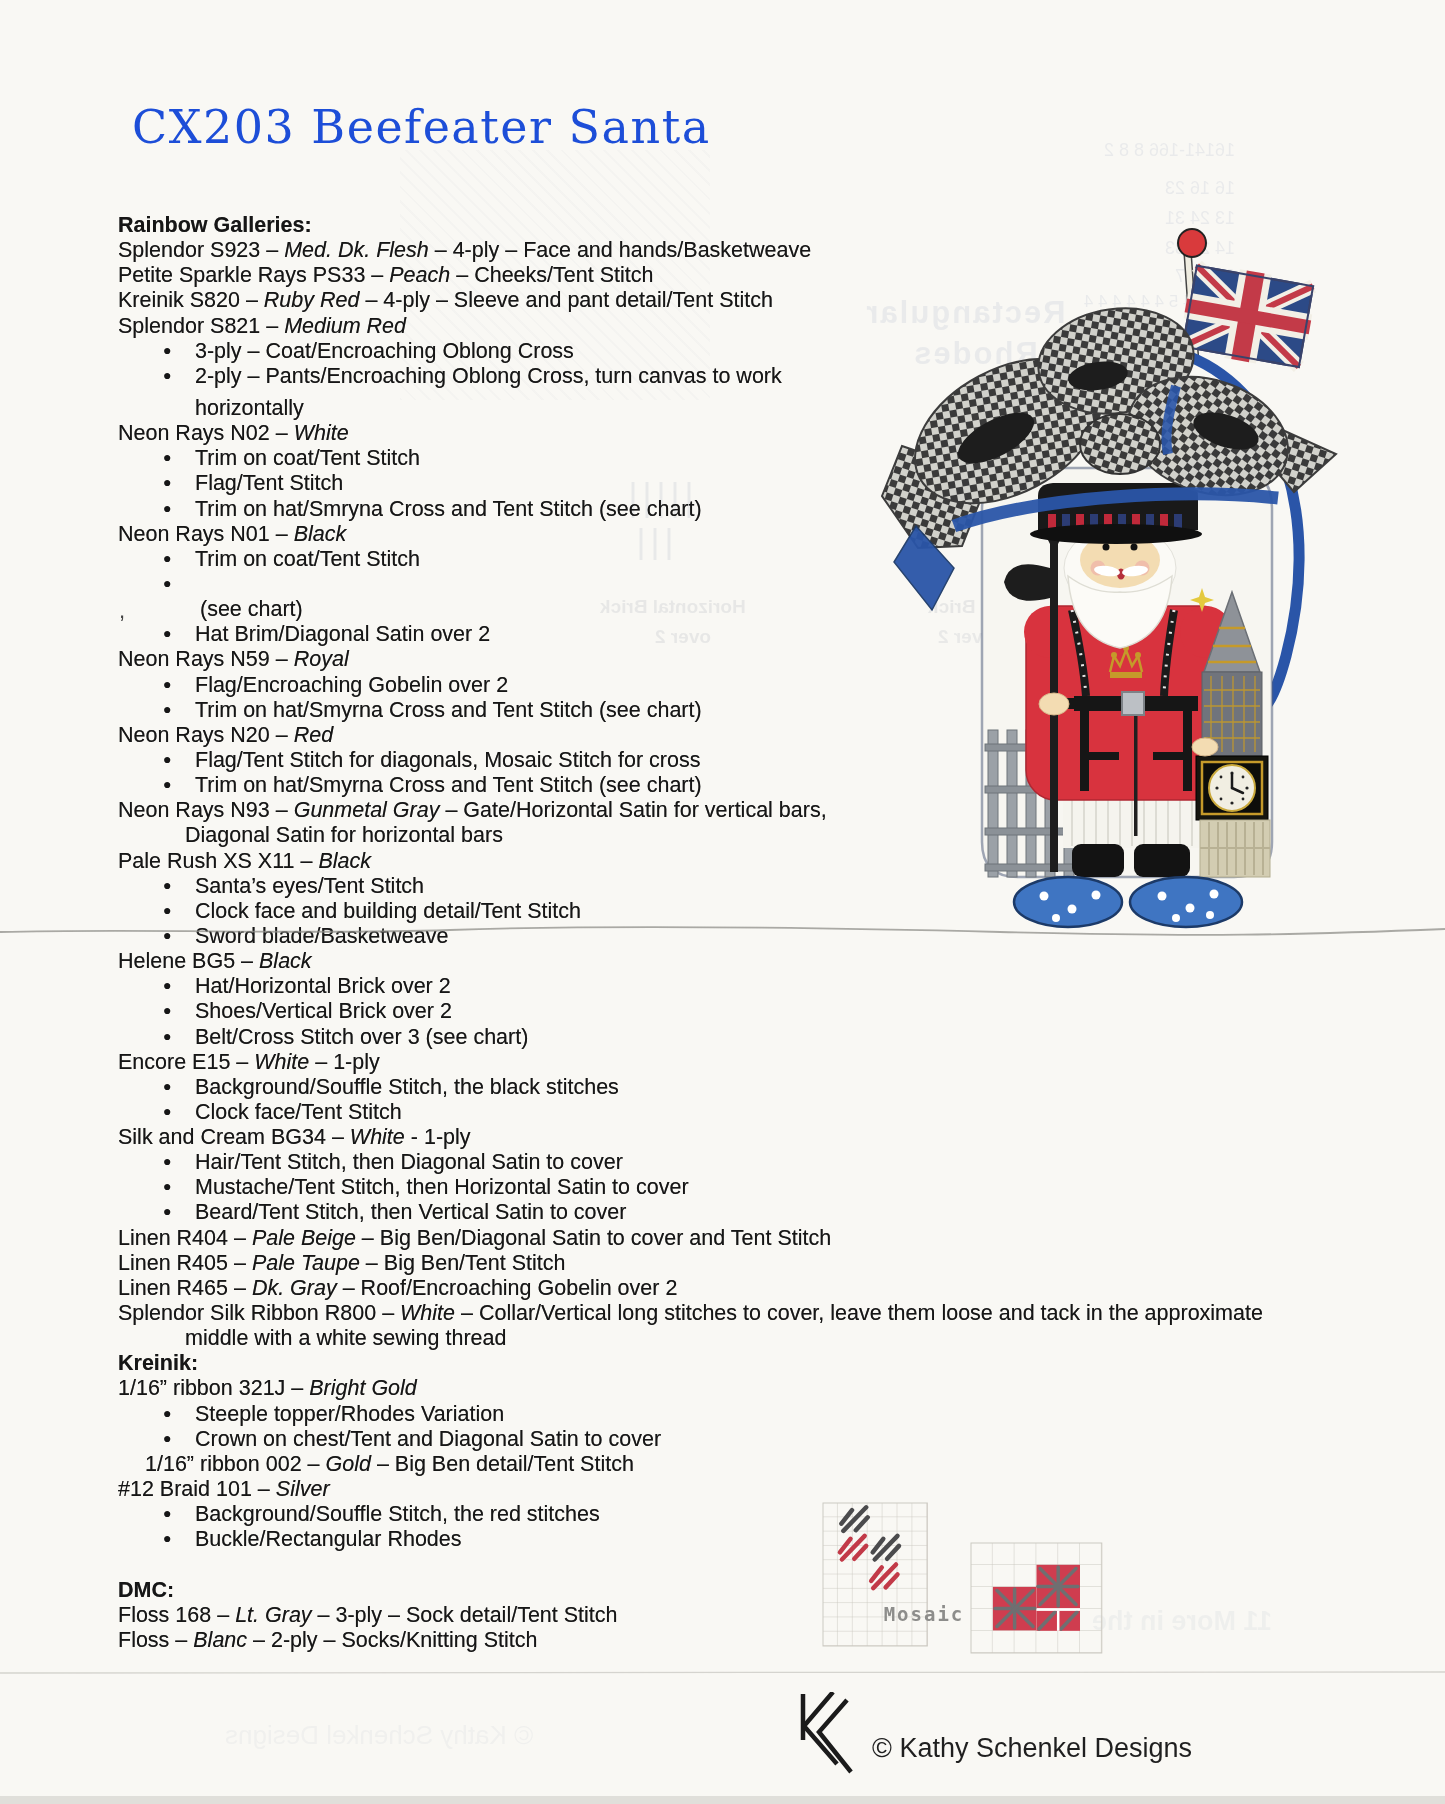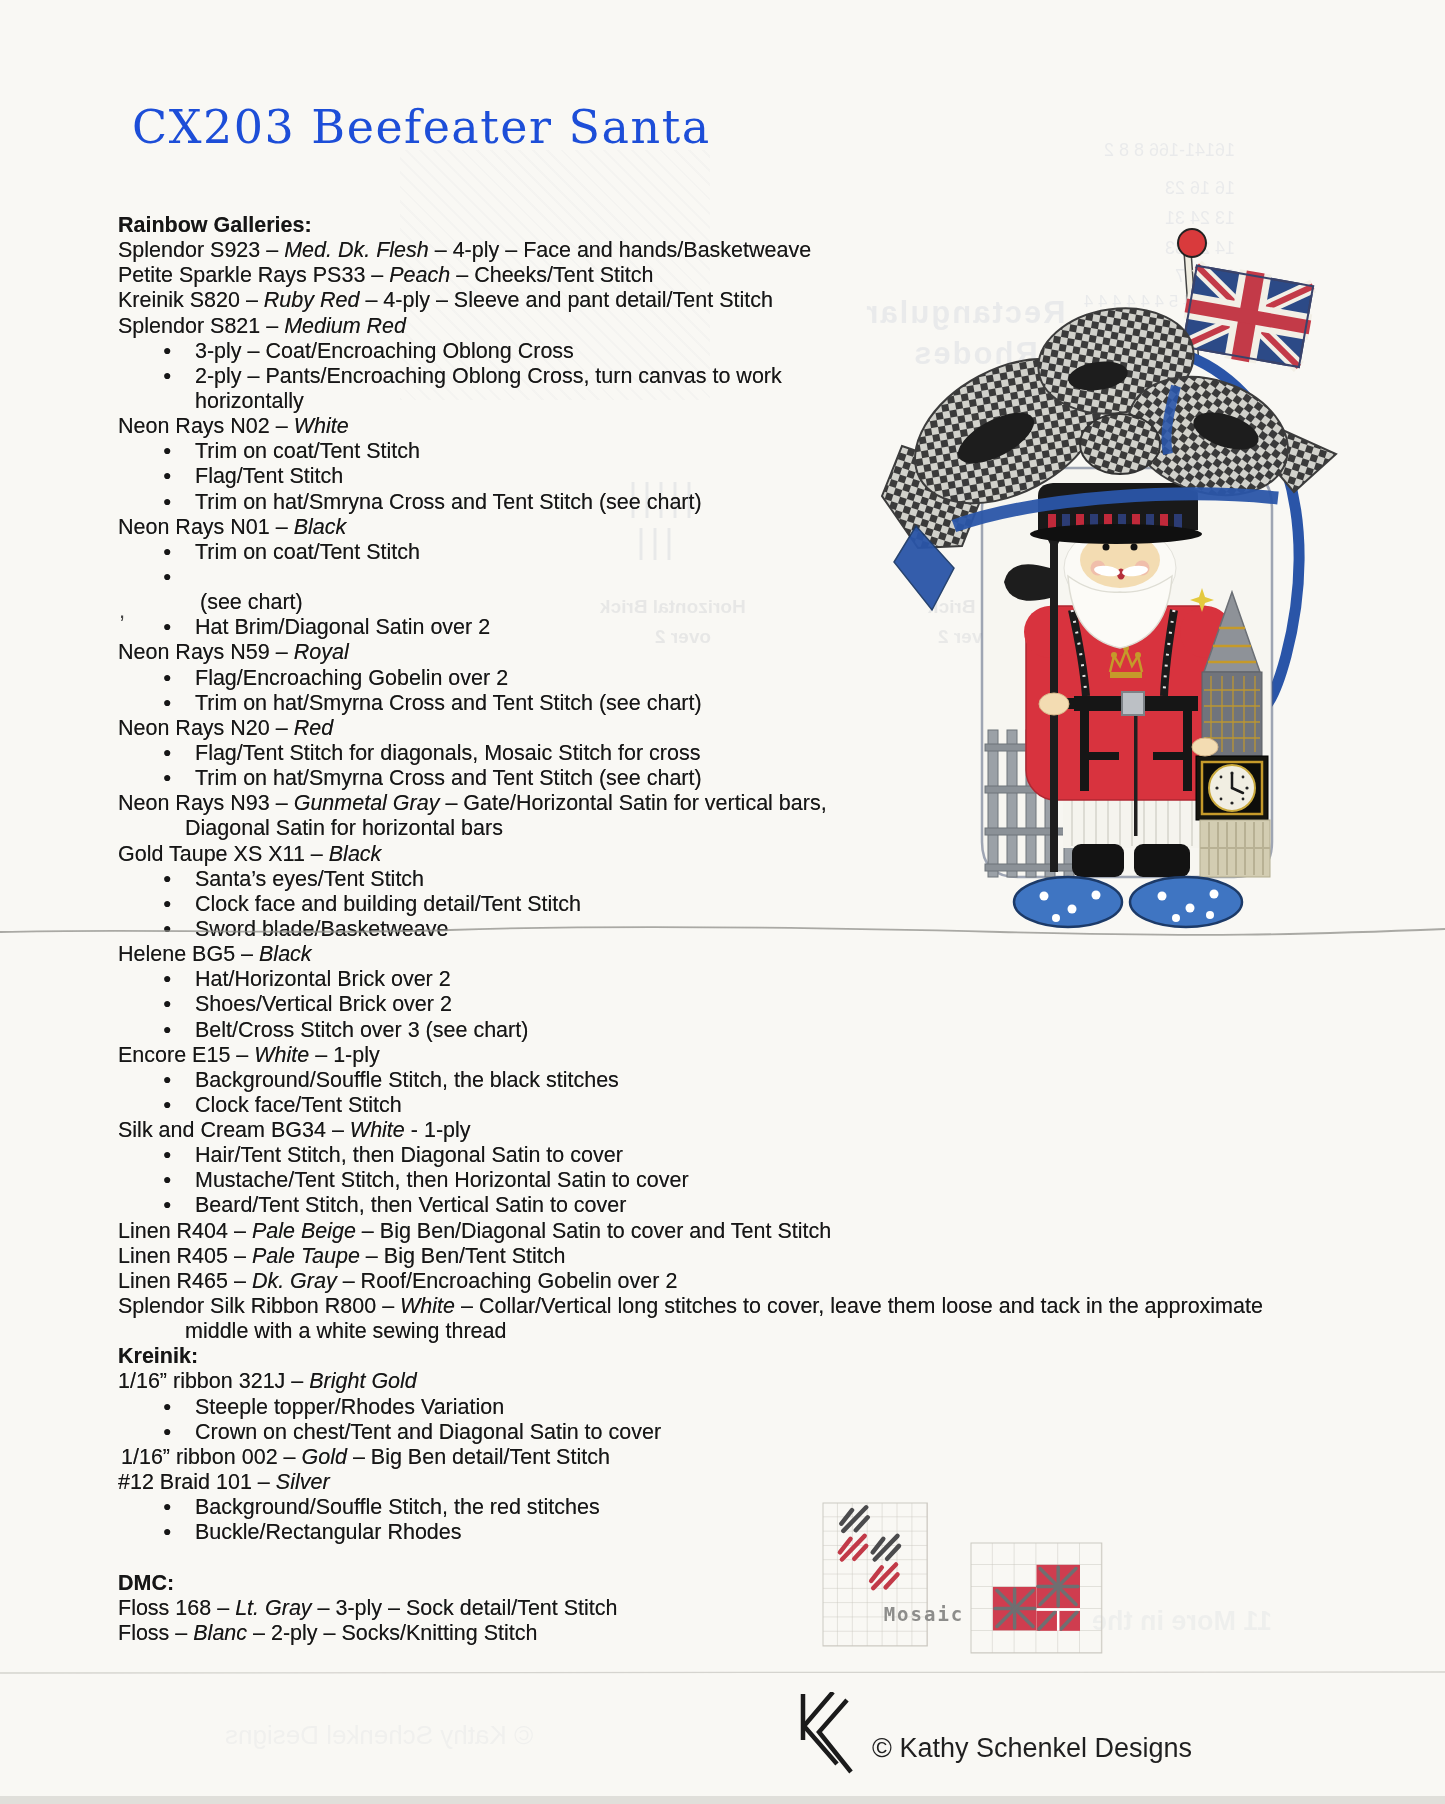--- a/index.html
+++ b/index.html
@@ -73,39 +73,39 @@
   <div class="title">CX203 Beefeater Santa</div>
 
   <div id="guide">
       <div class="gl h"><span>Rainbow Galleries:</span></div>
       <div class="gl i"><span>Splendor S923 – </span><span class="it">Med. Dk. Flesh</span><span> – 4-ply – Face and hands/Basketweave</span></div>
       <div class="gl i"><span>Petite Sparkle Rays PS33 – </span><span class="it">Peach</span><span> – Cheeks/Tent Stitch</span></div>
       <div class="gl i"><span>Kreinik S820 – </span><span class="it">Ruby Red</span><span> – 4-ply – Sleeve and pant detail/Tent Stitch</span></div>
       <div class="gl i"><span>Splendor S821 – </span><span class="it">Medium Red</span></div>
       <div class="gl b"><span class="dot">●</span><span>3-ply – Coat/Encroaching Oblong Cross</span></div>
       <div class="gl b"><span class="dot">●</span><span>2-ply – Pants/Encroaching Oblong Cross, turn canvas to work</span></div>
-      <div class="gl c" style="padding-left: 77px;"><span>horizontally</span></div>
+      <div class="gl c" style="padding-left: 77px; margin-top: 7px;"><span>horizontally</span></div>
       <div class="gl i"><span>Neon Rays N02 – </span><span class="it">White</span></div>
       <div class="gl b"><span class="dot">●</span><span>Trim on coat/Tent Stitch</span></div>
       <div class="gl b"><span class="dot">●</span><span>Flag/Tent Stitch</span></div>
       <div class="gl b"><span class="dot">●</span><span>Trim on hat/Smryna Cross and Tent Stitch (see chart)</span></div>
       <div class="gl i"><span>Neon Rays N01 – </span><span class="it">Black</span></div>
       <div class="gl b"><span class="dot">●</span><span>Trim on coat/Tent Stitch</span></div>
       <div class="gl b"><span class="dot">●</span></div>
       <div class="gl c" style="padding-left: 82px;"><span>(see chart)</span></div>
       <div class="gl b"><span class="dot">●</span><span>Hat Brim/Diagonal Satin over 2</span></div>
       <div class="gl i"><span>Neon Rays N59 – </span><span class="it">Royal</span></div>
       <div class="gl b"><span class="dot">●</span><span>Flag/Encroaching Gobelin over 2</span></div>
       <div class="gl b"><span class="dot">●</span><span>Trim on hat/Smyrna Cross and Tent Stitch (see chart)</span></div>
       <div class="gl i"><span>Neon Rays N20 – </span><span class="it">Red</span></div>
       <div class="gl b"><span class="dot">●</span><span>Flag/Tent Stitch for diagonals, Mosaic Stitch for cross</span></div>
       <div class="gl b"><span class="dot">●</span><span>Trim on hat/Smyrna Cross and Tent Stitch (see chart)</span></div>
       <div class="gl i"><span>Neon Rays N93 – </span><span class="it">Gunmetal Gray</span><span> – Gate/Horizontal Satin for vertical bars,</span></div>
       <div class="gl c" style="padding-left: 67px;"><span>Diagonal Satin for horizontal bars</span></div>
-      <div class="gl i"><span>Gold Taupe XS X11 – </span><span class="it">Black</span></div>
+      <div class="gl i"><span>Pale Rush XS X11 – </span><span class="it">Black</span></div>
       <div class="gl b"><span class="dot">●</span><span>Santa’s eyes/Tent Stitch</span></div>
       <div class="gl b"><span class="dot">●</span><span>Clock face and building detail/Tent Stitch</span></div>
       <div class="gl b"><span class="dot">●</span><span>Sword blade/Basketweave</span></div>
       <div class="gl i"><span>Helene BG5 – </span><span class="it">Black</span></div>
       <div class="gl b"><span class="dot">●</span><span>Hat/Horizontal Brick over 2</span></div>
       <div class="gl b"><span class="dot">●</span><span>Shoes/Vertical Brick over 2</span></div>
       <div class="gl b"><span class="dot">●</span><span>Belt/Cross Stitch over 3 (see chart)</span></div>
       <div class="gl i"><span>Encore E15 – </span><span class="it">White</span><span> – 1-ply</span></div>
       <div class="gl b"><span class="dot">●</span><span>Background/Souffle Stitch, the black stitches</span></div>
       <div class="gl b"><span class="dot">●</span><span>Clock face/Tent Stitch</span></div>
@@ -115,21 +115,21 @@
       <div class="gl b"><span class="dot">●</span><span>Beard/Tent Stitch, then Vertical Satin to cover</span></div>
       <div class="gl i"><span>Linen R404 – </span><span class="it">Pale Beige</span><span> – Big Ben/Diagonal Satin to cover and Tent Stitch</span></div>
       <div class="gl i"><span>Linen R405 – </span><span class="it">Pale Taupe</span><span> – Big Ben/Tent Stitch</span></div>
       <div class="gl i"><span>Linen R465 – </span><span class="it">Dk. Gray</span><span> – Roof/Encroaching Gobelin over 2</span></div>
       <div class="gl i"><span>Splendor Silk Ribbon R800 – </span><span class="it">White</span><span> – Collar/Vertical long stitches to cover, leave them loose and tack in the approximate</span></div>
       <div class="gl c" style="padding-left: 67px;"><span>middle with a white sewing thread</span></div>
       <div class="gl h"><span>Kreinik:</span></div>
       <div class="gl i"><span>1/16” ribbon 321J – </span><span class="it">Bright Gold</span></div>
       <div class="gl b"><span class="dot">●</span><span>Steeple topper/Rhodes Variation</span></div>
       <div class="gl b"><span class="dot">●</span><span>Crown on chest/Tent and Diagonal Satin to cover</span></div>
-      <div class="gl c" style="padding-left: 3px;"><span>1/16” ribbon 002 – </span><span class="it">Gold</span><span> – Big Ben detail/Tent Stitch</span></div>
+      <div class="gl c" style="padding-left: 3px; margin-left: 24px;"><span>1/16” ribbon 002 – </span><span class="it">Gold</span><span> – Big Ben detail/Tent Stitch</span></div>
       <div class="gl i"><span>#12 Braid 101 – </span><span class="it">Silver</span></div>
       <div class="gl b"><span class="dot">●</span><span>Background/Souffle Stitch, the red stitches</span></div>
       <div class="gl b"><span class="dot">●</span><span>Buckle/Rectangular Rhodes</span></div>
       <div class="gl g"></div>
       <div class="gl h"><span>DMC:</span></div>
       <div class="gl i"><span>Floss 168 – </span><span class="it">Lt. Gray</span><span> – 3-ply – Sock detail/Tent Stitch</span></div>
       <div class="gl i"><span>Floss – </span><span class="it">Blanc</span><span> – 2-ply – Socks/Knitting Stitch</span></div>
     </div>
 
   <svg style="left:858px;top:196px;" width="480" height="760" viewBox="0 0 480 760">

